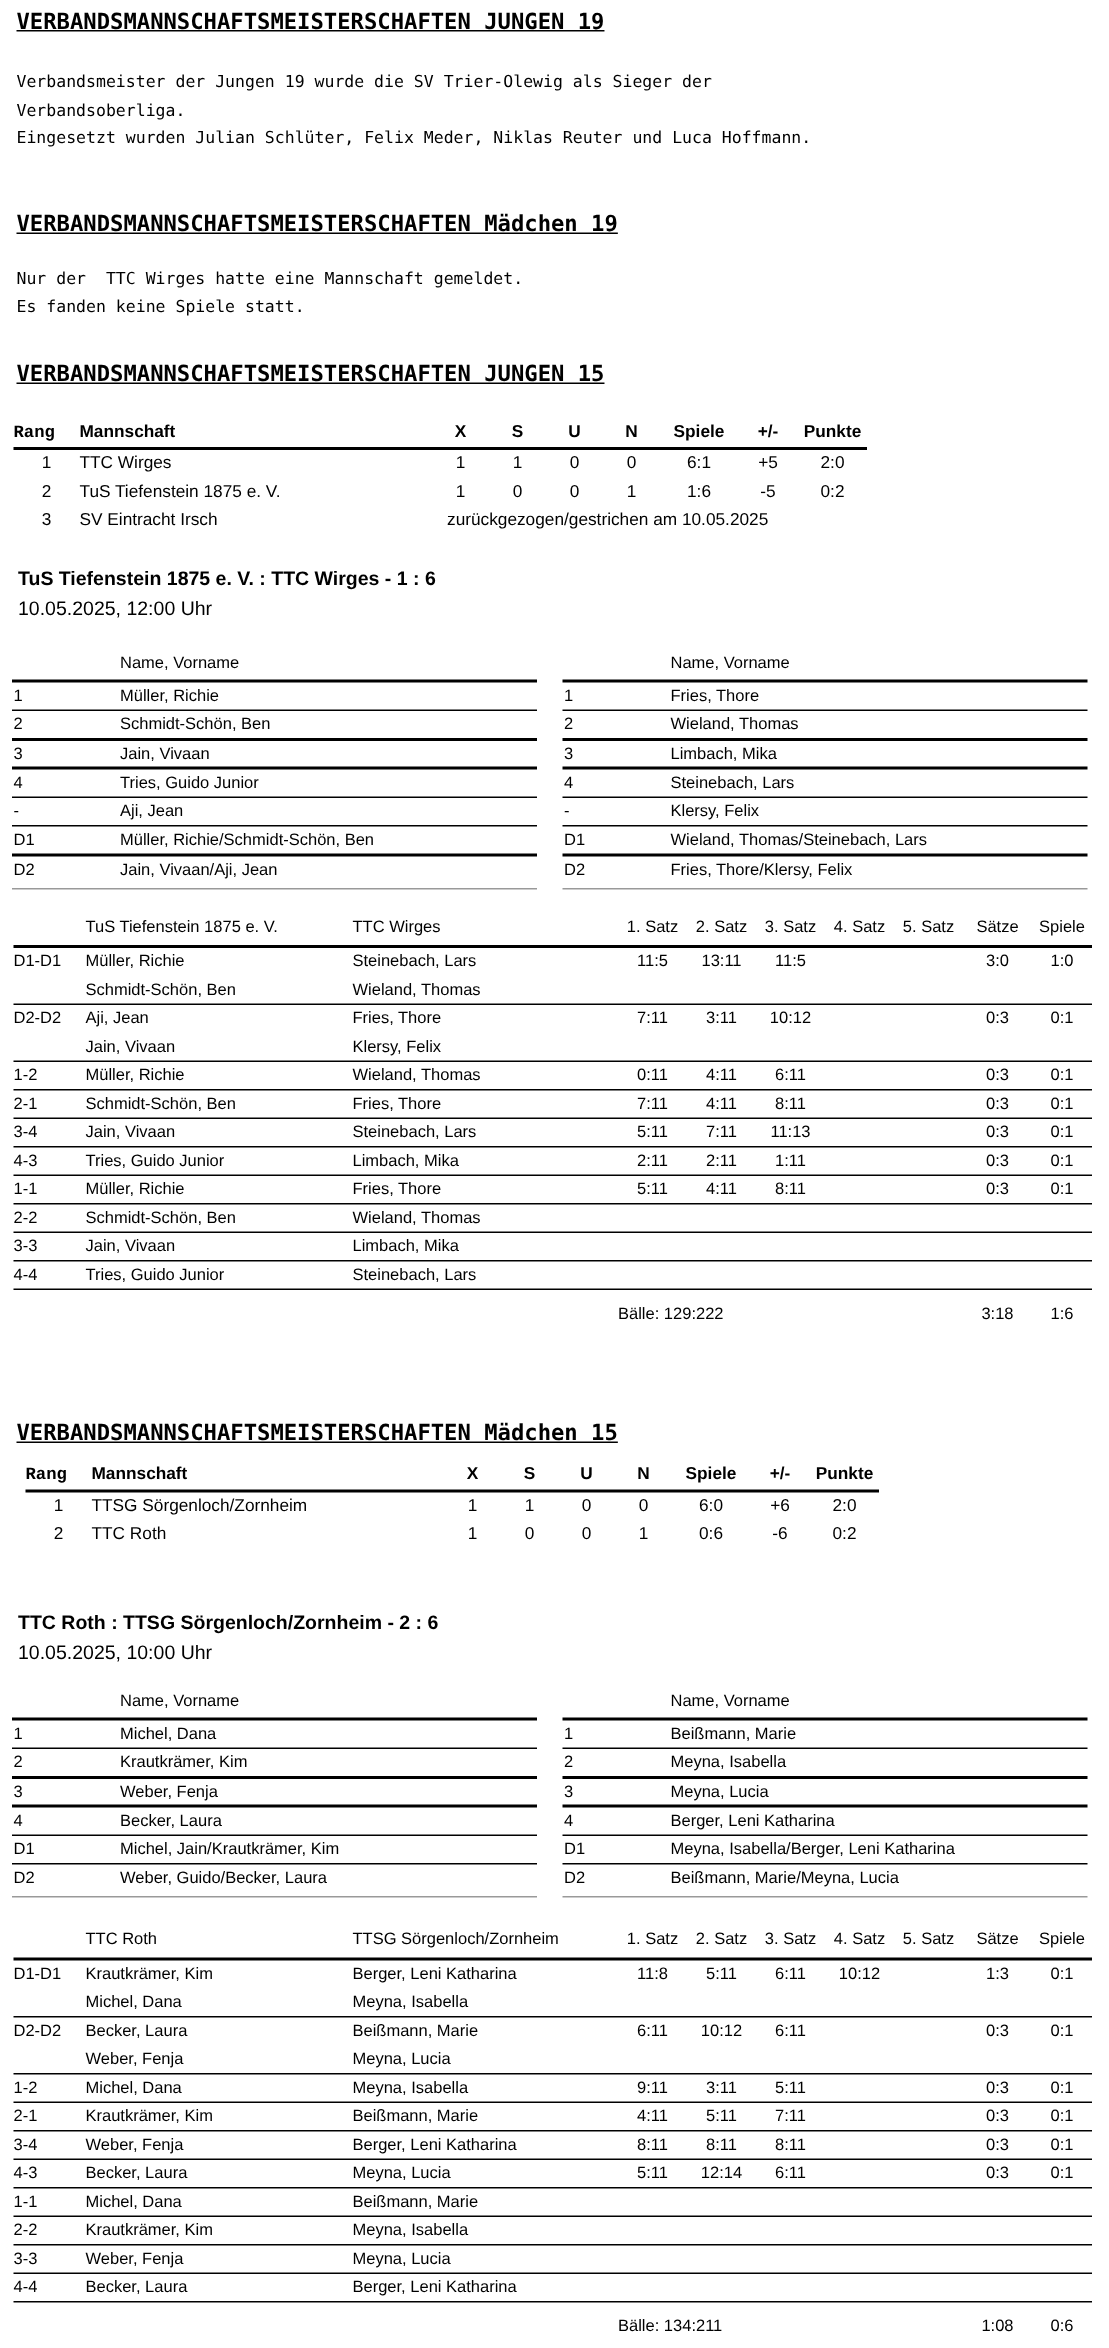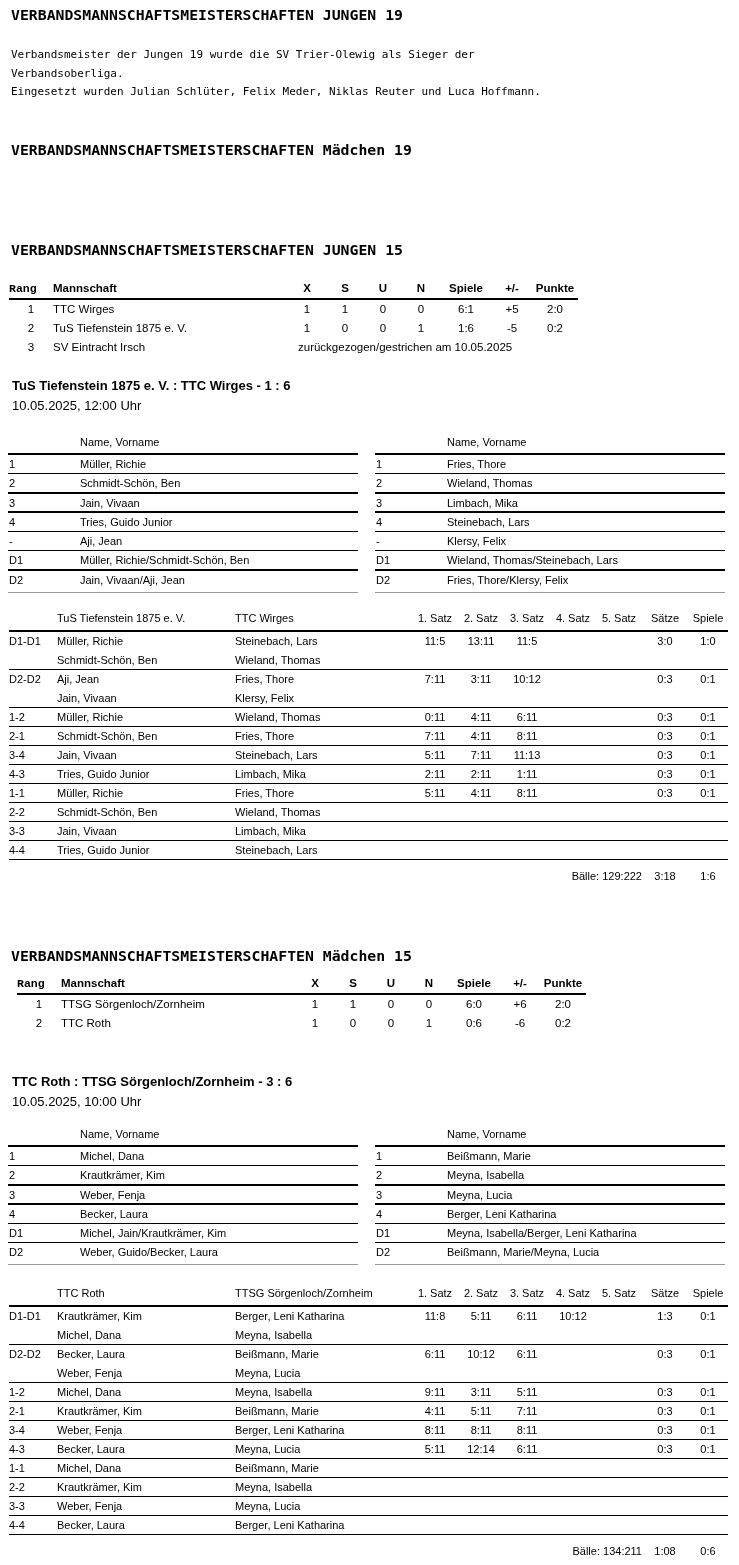--- a/index.html
+++ b/index.html
@@ -1,21 +1,21 @@
 <!DOCTYPE html>
 <html><head>
 <meta charset="utf-8">
 <style>
   * { margin:0; padding:0; box-sizing:border-box; }
   html,body { background:#fff; }
   body { width:739px; font-family:"Liberation Sans",sans-serif; color:#000; }
   .page { position:relative; width:739px; height:1565px; background:#fff; overflow:hidden; }
 
   .mono-heading { position:absolute; left:11px; font-family:"DejaVu Sans Mono",monospace;
-                  font-weight:bold; font-size:14.8px; line-height:16px; white-space:pre; }
+                  font-weight:bold; font-size:14.8px; line-height:16px; white-space:pre;text-decoration:underline; }
   .mono-par { position:absolute; left:11px; font-family:"DejaVu Sans Mono",monospace; font-size:11px; }
   .mono-line { height:18.5px; line-height:18.5px; white-space:pre; }
 
   .match-title { position:absolute; left:12px; font-size:13px; font-weight:bold; line-height:15px; white-space:nowrap; }
   .match-date  { position:absolute; left:12px; font-size:13px; line-height:15px; white-space:nowrap; }
 
   
   .standings { position:absolute; width:569px; font-size:11.5px; }
   .st-row { display:grid; grid-template-columns:44px 235px 38px 38px 38px 38px 52px 40px 46px;
             height:19px; line-height:19px; position:relative; }
@@ -46,35 +46,39 @@
   .res-body .res-row { min-height:19px; }
   .res-body .res-row::after { content:""; position:absolute; left:0; right:0; bottom:0; height:1.5px; background:#000; }
   .nm { height:19px; line-height:19px; white-space:nowrap; }
   .nm:empty { display:none; }
   .rs-sets { grid-column:span 5; display:grid; grid-template-columns:repeat(5,1fr); }
   .rs-set { text-align:center; height:19px; }
   .rs-stat { text-align:center; white-space:nowrap; }
   .rs-code { white-space:nowrap; }
   .res-foot { height:27px; padding-top:7px; line-height:19px; }
   .rs-span3 { grid-column:span 3; }
-  .rs-baelle { grid-column:span 5; text-align:right; }
+  .rs-baelle { grid-column:span 5; text-align:left; }
 </style>
 </head>
 <body>
 
 <div class="page">
 
   <div class="mono-heading" style="top:7px">VERBANDSMANNSCHAFTSMEISTERSCHAFTEN JUNGEN 19</div>
   <div class="mono-par" style="top:46px">
       <div class="mono-line">Verbandsmeister der Jungen 19 wurde die SV Trier-Olewig als Sieger der</div>
       <div class="mono-line">Verbandsoberliga.</div>
       <div class="mono-line">Eingesetzt wurden Julian Schlüter, Felix Meder, Niklas Reuter und Luca Hoffmann.</div>
     </div>
 
   <div class="mono-heading" style="top:142px">VERBANDSMANNSCHAFTSMEISTERSCHAFTEN Mädchen 19</div>
+  <div class="mono-par" style="top:177px">
+      <div class="mono-line">Nur der  TTC Wirges hatte eine Mannschaft gemeldet.</div>
+      <div class="mono-line">Es fanden keine Spiele statt.</div>
+    </div>
 
   <div class="mono-heading" style="top:242px">VERBANDSMANNSCHAFTSMEISTERSCHAFTEN JUNGEN 15</div>
 
   <div class="standings" style="top:280px;left:9px">
     <div class="st-row st-head">
       <span class="st-rang">Rang</span>
       <span class="st-team">Mannschaft</span>
       <span class="st-stat">X</span>
       <span class="st-stat">S</span>
       <span class="st-stat">U</span>
@@ -442,21 +446,21 @@
         <span class="st-stat">0</span>
         <span class="st-stat">1</span>
         <span class="st-stat">0:6</span>
         <span class="st-stat">-6</span>
         <span class="st-stat">0:2</span>
         <span class="st-note"></span>
       </div>
       </div>
   </div>
 
-  <div class="match-title" style="top:1074px">TTC Roth : TTSG Sörgenloch/Zornheim - 3 : 6</div>
+  <div class="match-title" style="top:1074px">TTC Roth : TTSG Sörgenloch/Zornheim - 2 : 6</div>
   <div class="match-date" style="top:1094px">10.05.2025, 10:00 Uhr</div>
 
   <div class="lineup" style="top:1124px;left:8px">
     <div class="lu-head">Name, Vorname</div>
     <div class="lu-rows">
 
     <div class="lu-row">
         <span class="lu-pos">1</span>
         <span class="lu-name">Michel, Dana</span>
       </div>

